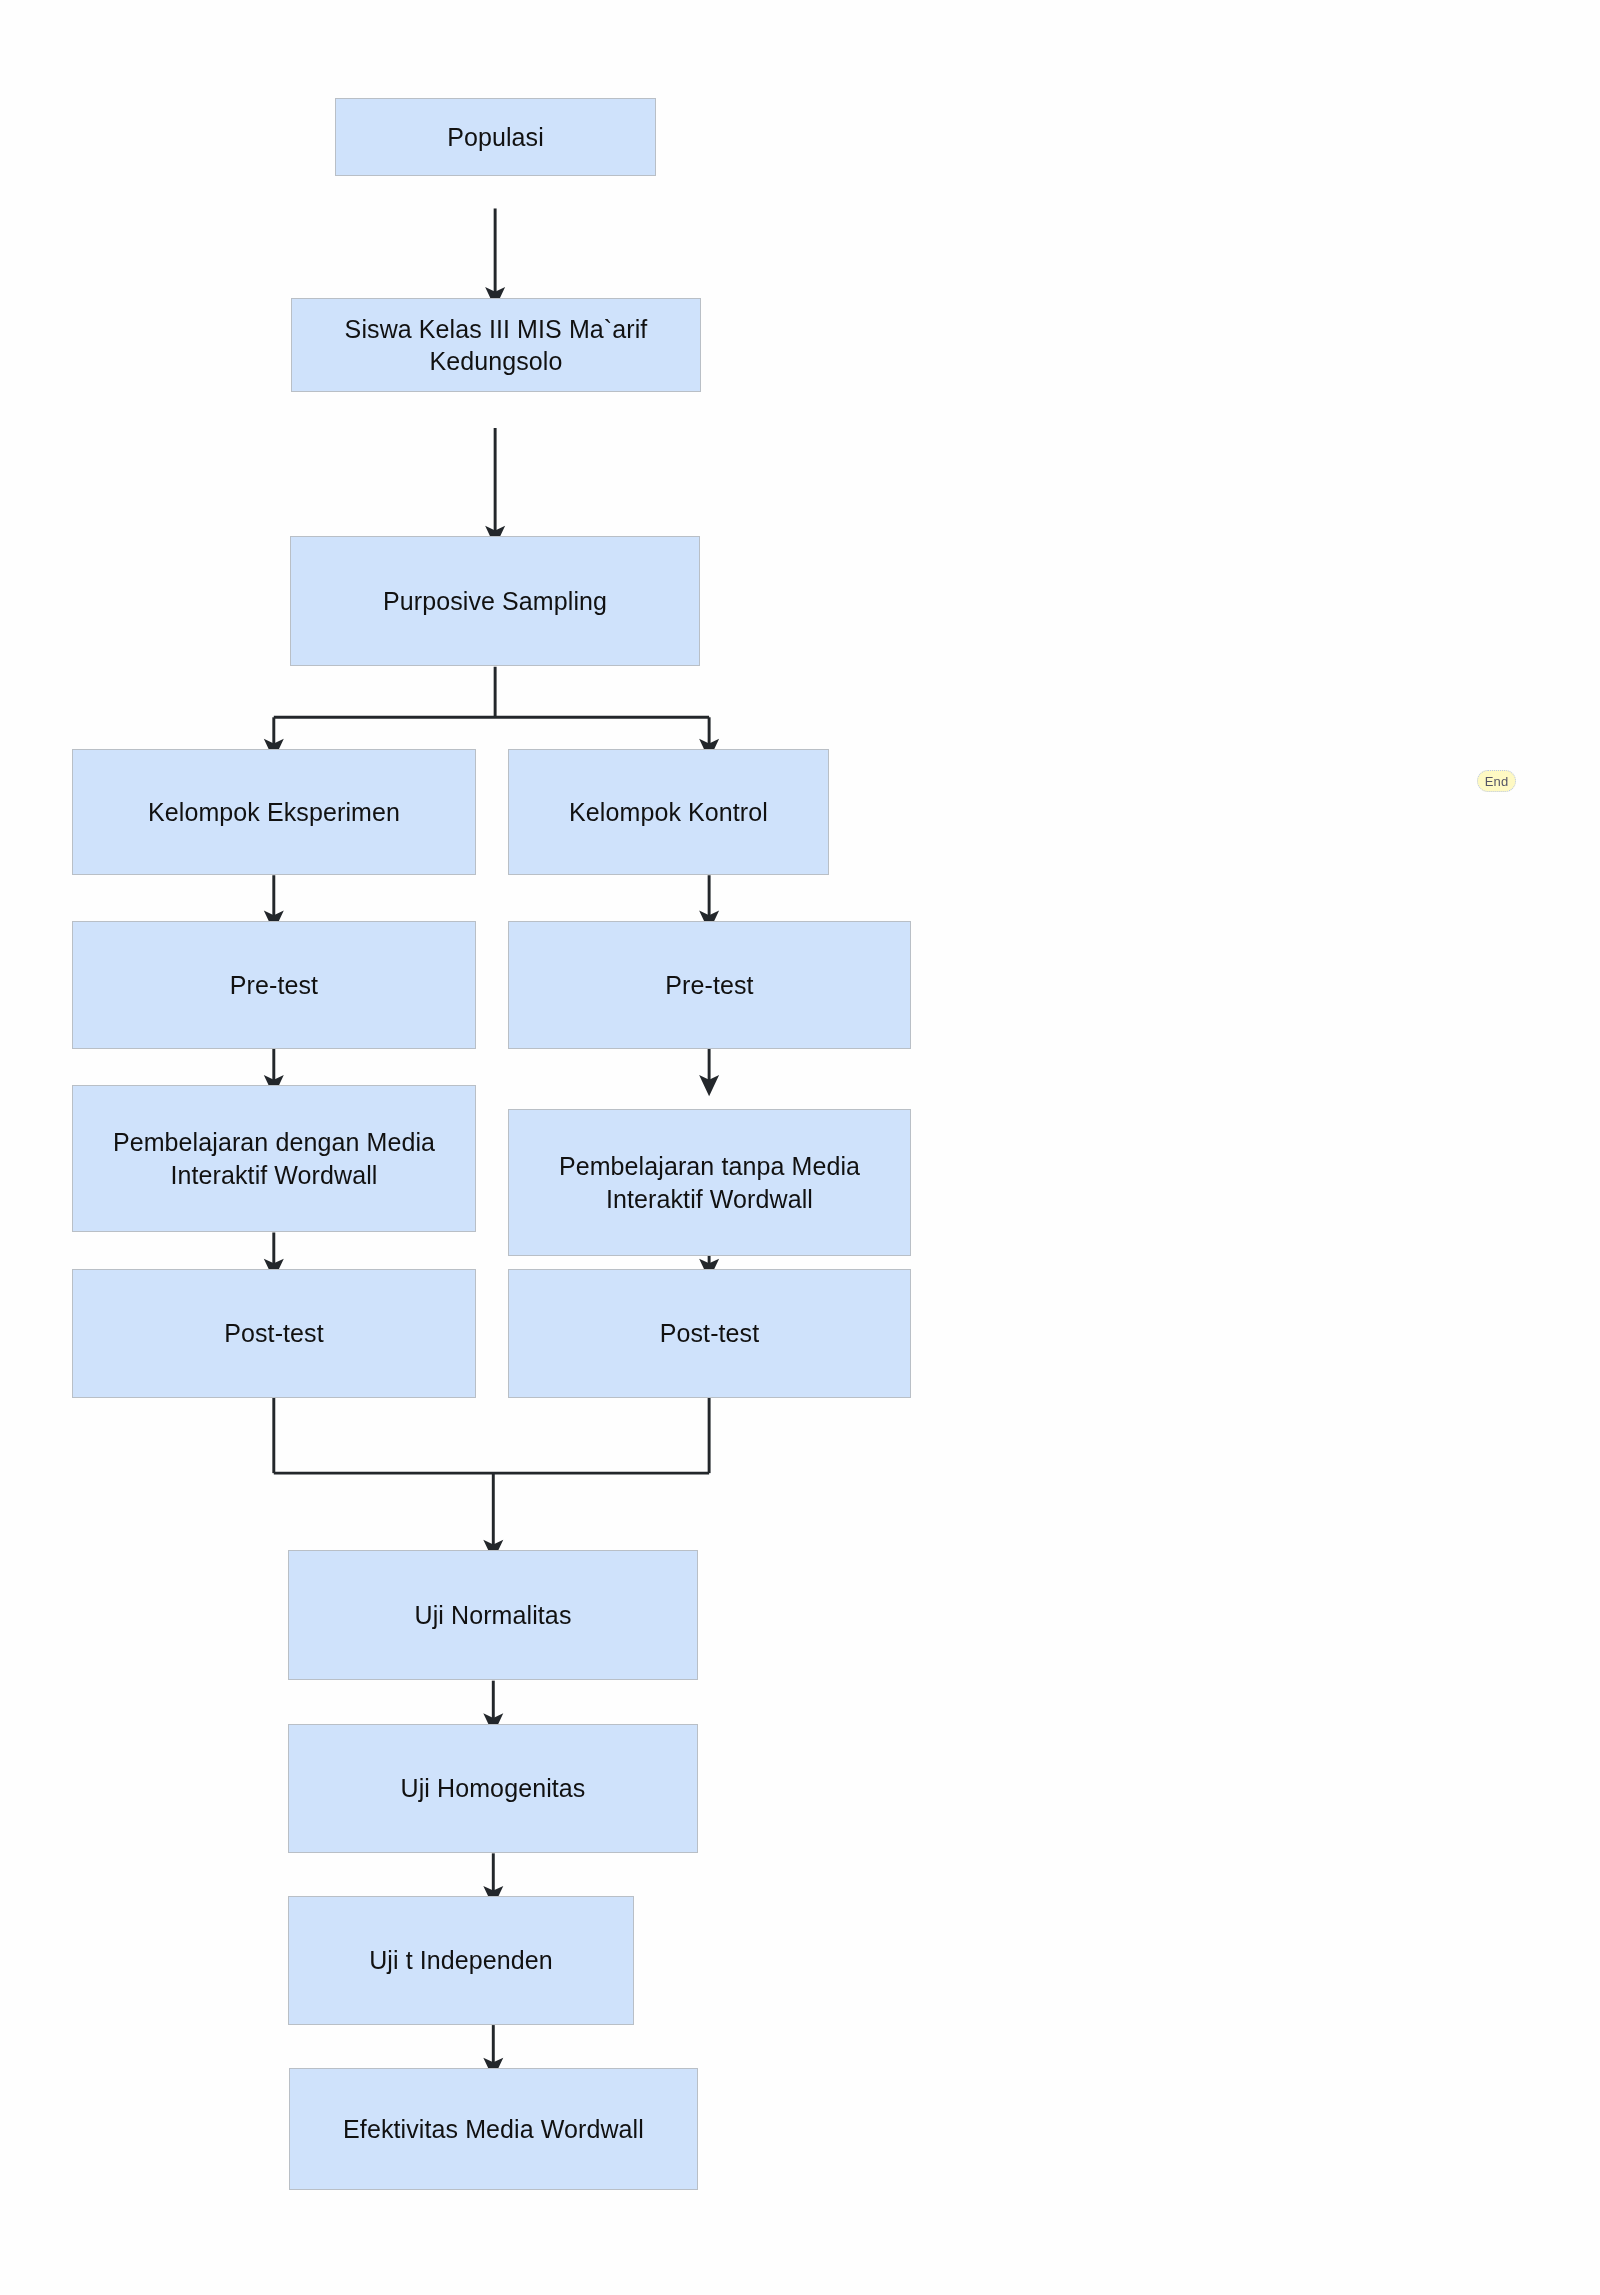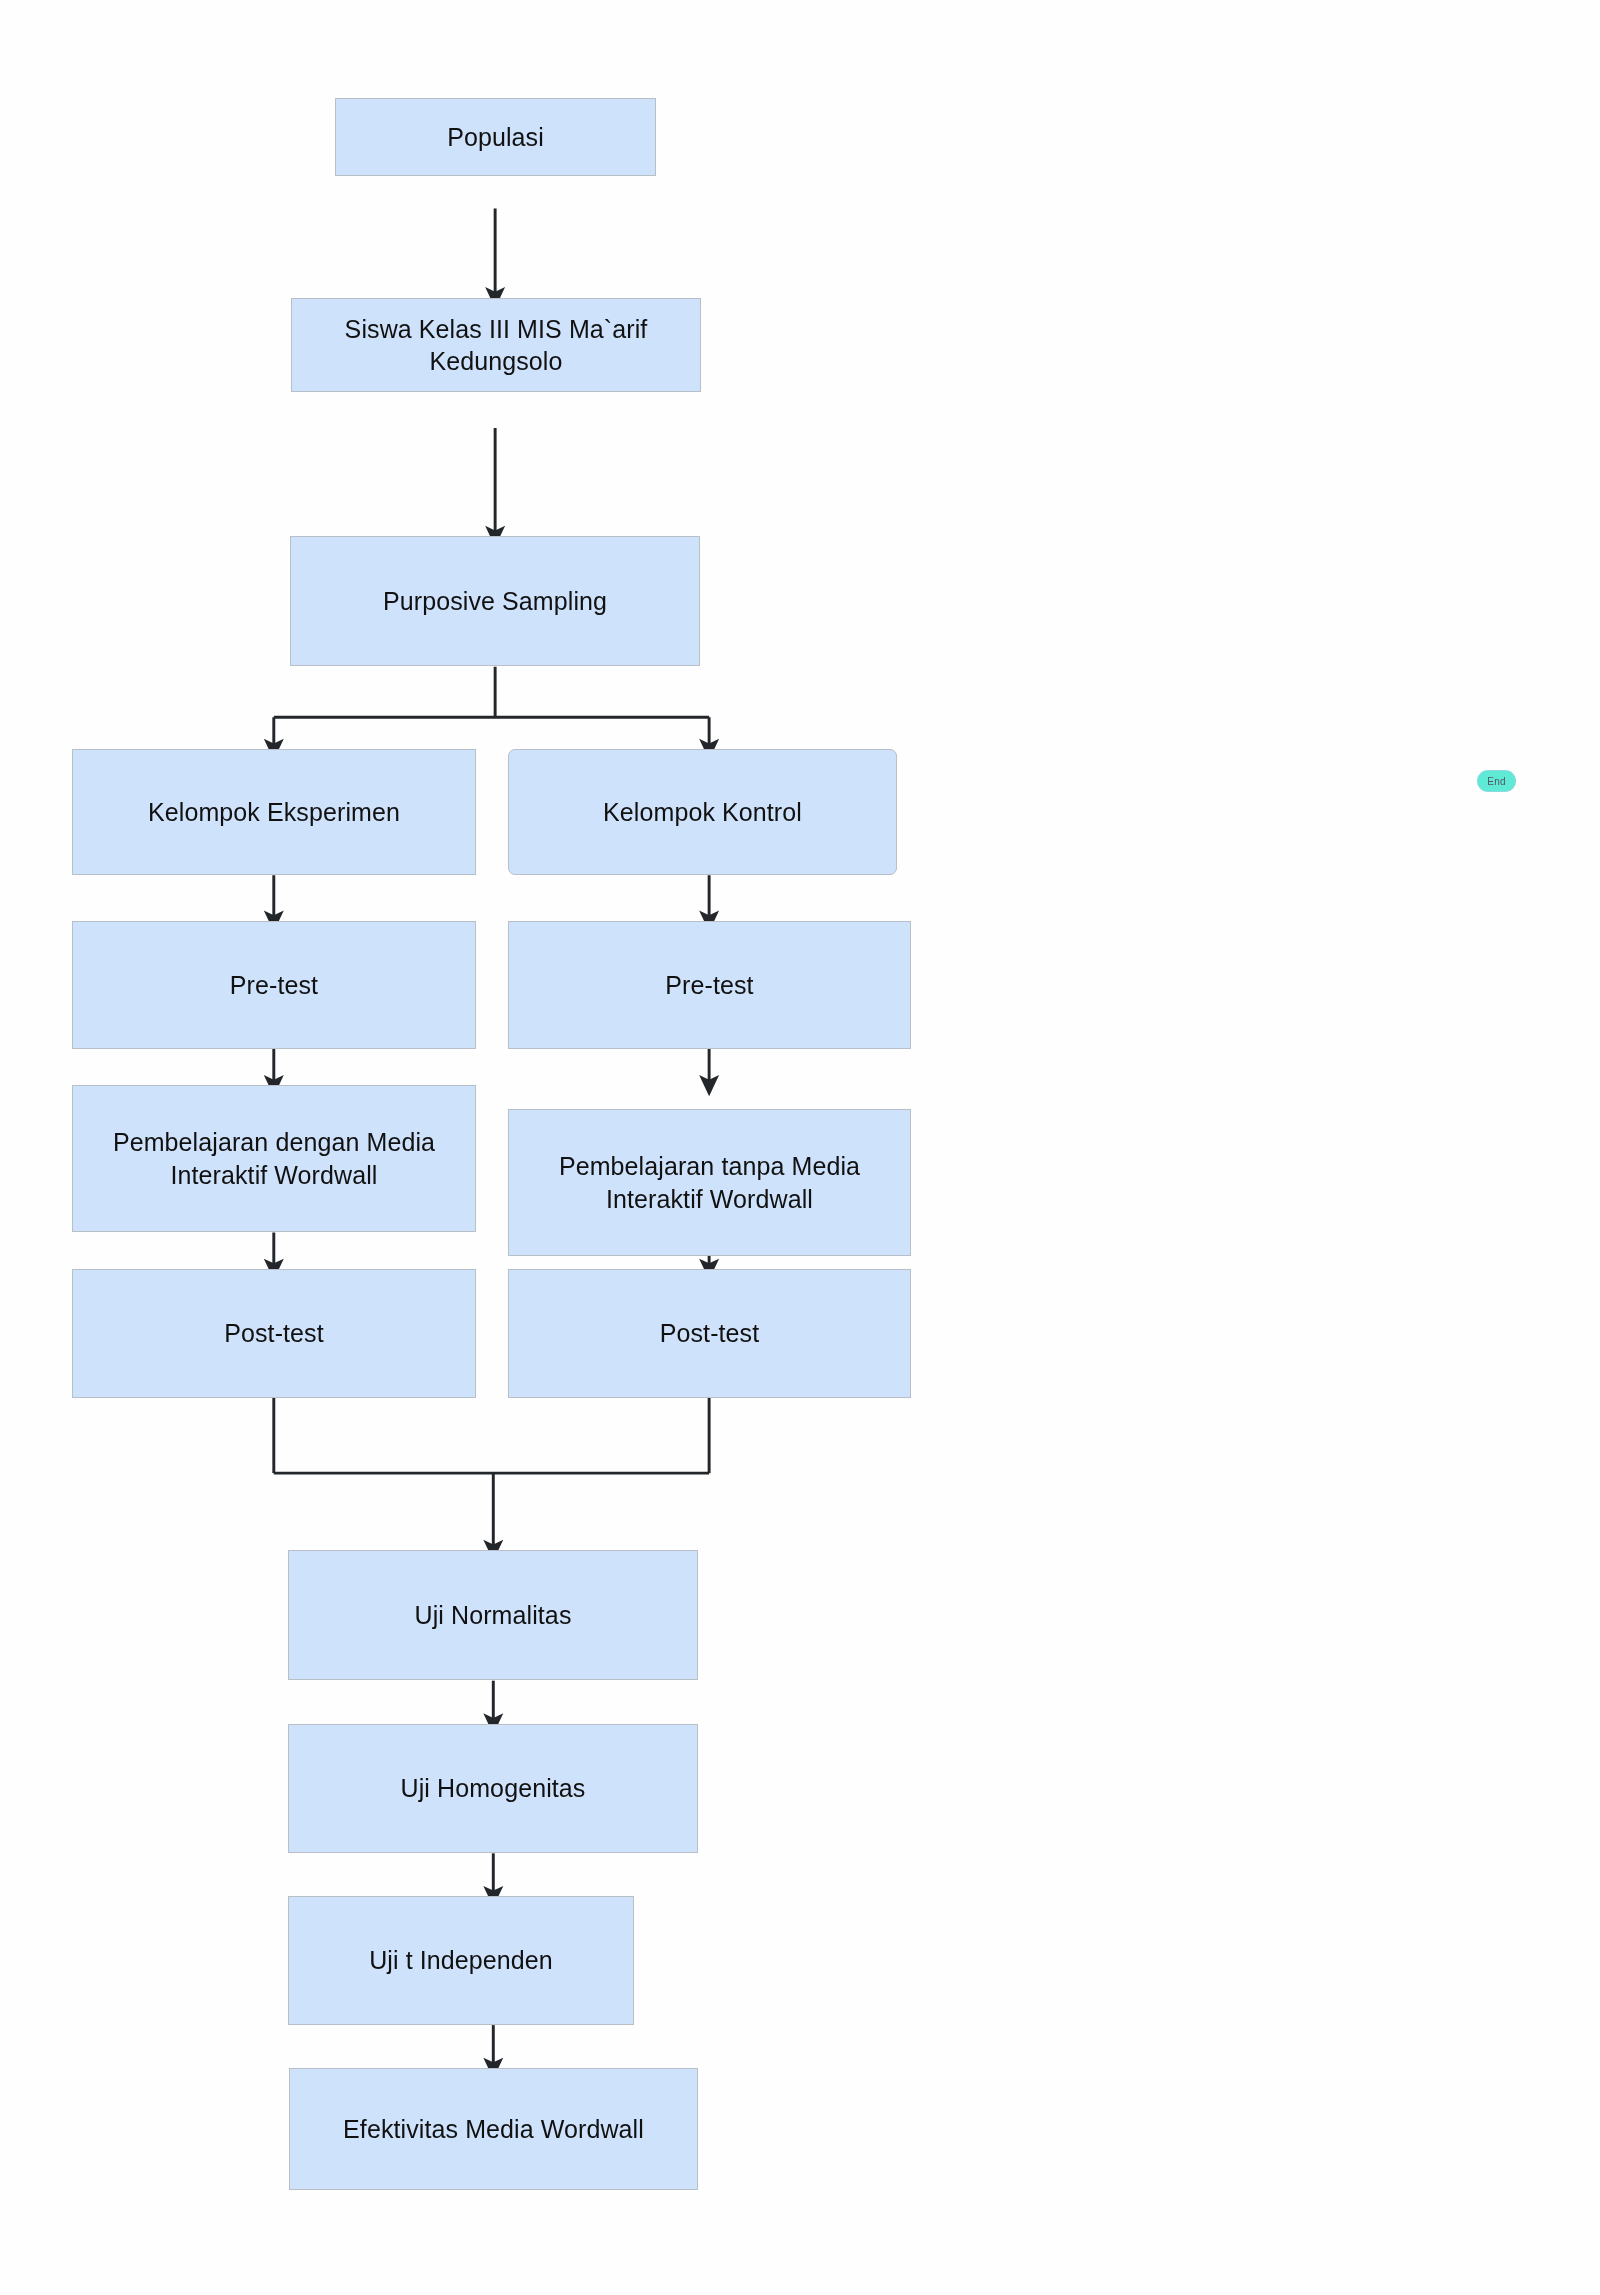--- a/index.html
+++ b/index.html
@@ -46,28 +46,28 @@
     top: 0;
     width: 1601px;
     height: 2296px;
     pointer-events: none;
   }
 
   
   .end-pill {
     position: absolute;
     box-sizing: border-box;
-    background: #5eead4;
+    background: #fef9c3;
     border: 1.4px dotted #b9c7ea;
     border-radius: 917px;
     display: flex;
     align-items: center;
     justify-content: center;
     color: #555566;
-    font-size: 10px;
+    font-size: 13px;
     letter-spacing: 0.2px;
     user-select: none;
   }
 </style>
 </head>
 <body>
 
 <div id="canvas">
 
   <svg class="edge-layer" viewBox="0 0 1743 2500" width="1601" height="2296" xmlns="http://www.w3.org/2000/svg">
@@ -108,21 +108,21 @@
 
   <div class="node" style="left:335px; top:98px; width:321px; height:78px;">Populasi</div>
 
   <div class="node" style="left:291px; top:298px; width:410px; height:94px;">Siswa Kelas III MIS Ma`arif
 Kedungsolo</div>
 
   <div class="node" style="left:290px; top:536px; width:410px; height:130px;">Purposive Sampling</div>
 
   <div class="node" style="left:72px; top:749px; width:404px; height:126px;text-align:center;">Kelompok Eksperimen</div>
 
-  <div class="node" style="left:508px; top:749px; width:389px; height:126px;border-radius:7px;">Kelompok Kontrol</div>
+  <div class="node" style="left:508px; top:749px; width:321px; height:126px;">Kelompok Kontrol</div>
 
   <div class="node" style="left:72px; top:921px; width:404px; height:128px;">Pre-test</div>
 
   <div class="node" style="left:508px; top:921px; width:403px; height:128px;">Pre-test</div>
 
   <div class="node" style="left:72px; top:1085px; width:404px; height:147px;">Pembelajaran dengan Media
 Interaktif Wordwall</div>
 
   <div class="node" style="left:508px; top:1109px; width:403px; height:147px;text-align:center;">Pembelajaran tanpa Media
 Interaktif Wordwall</div>

